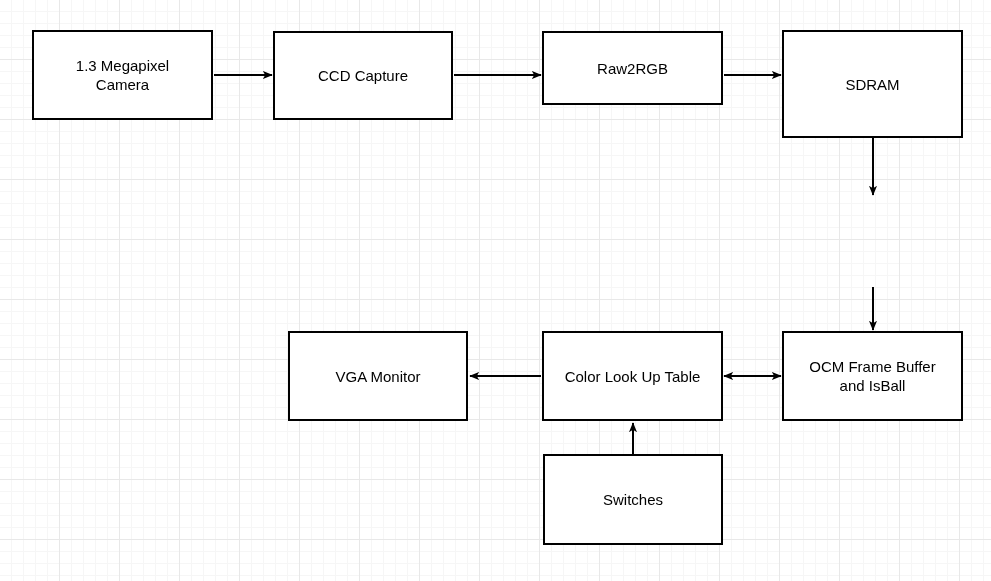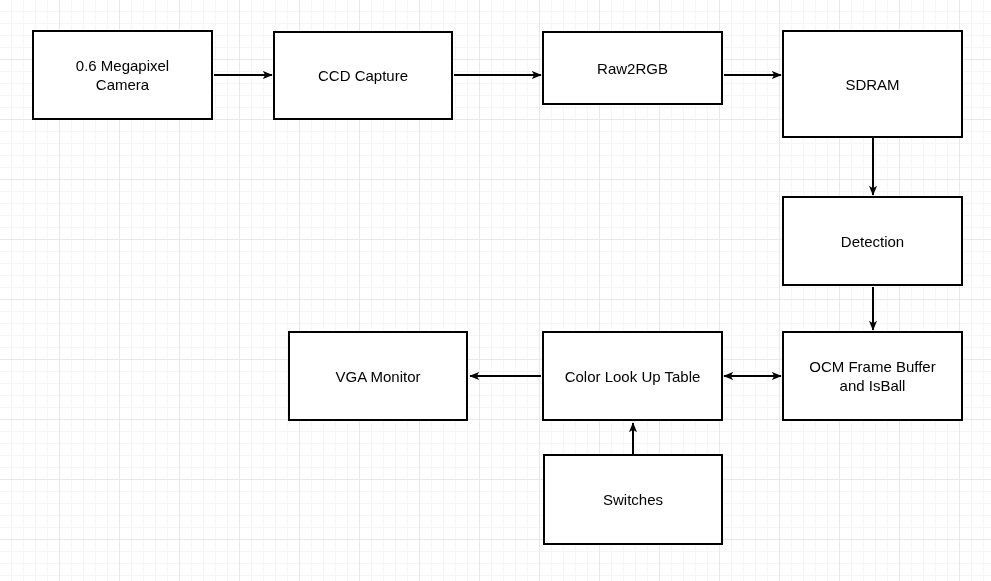--- a/index.html
+++ b/index.html
@@ -77,25 +77,24 @@
 
     <line x1="873" y1="287" x2="873" y2="330" stroke="#000000" stroke-width="2" marker-end="url(#arrowEnd)"></line>
 
     <line x1="724" y1="376" x2="781" y2="376" stroke="#000000" stroke-width="2" marker-end="url(#arrowEnd)" marker-start="url(#arrowStart)"></line>
 
     <line x1="541" y1="376" x2="470" y2="376" stroke="#000000" stroke-width="2" marker-end="url(#arrowEnd)"></line>
 
     <line x1="633" y1="464" x2="633" y2="423" stroke="#000000" stroke-width="2" marker-end="url(#arrowEnd)"></line>
   </svg>
 
-  <div class="node" style="left: 32px; top: 30px; width: 181px; height: 90px;">0.6 Megapixel
+  <div class="node" style="left: 32px; top: 30px; width: 181px; height: 90px;">1.3 Megapixel
 Camera</div>
   <div class="node" style="left: 273px; top: 31px; width: 180px; height: 89px;">CCD Capture</div>
   <div class="node" style="left: 542px; top: 31px; width: 181px; height: 74px;">Raw2RGB</div>
   <div class="node" style="left: 782px; top: 30px; width: 181px; height: 108px;">SDRAM</div>
-  <div class="node" style="left: 782px; top: 196px; width: 181px; height: 90px;">Detection</div>
   <div class="node" style="left: 782px; top: 331px; width: 181px; height: 90px;">OCM Frame Buffer
 and IsBall</div>
   <div class="node" style="left: 288px; top: 331px; width: 180px; height: 90px;">VGA Monitor</div>
   <div class="node" style="left: 542px; top: 331px; width: 181px; height: 90px;">Color Look Up Table</div>
   <div class="node" style="left: 543px; top: 454px; width: 180px; height: 91px;">Switches</div>
 
 </div>
 
 </body></html>

